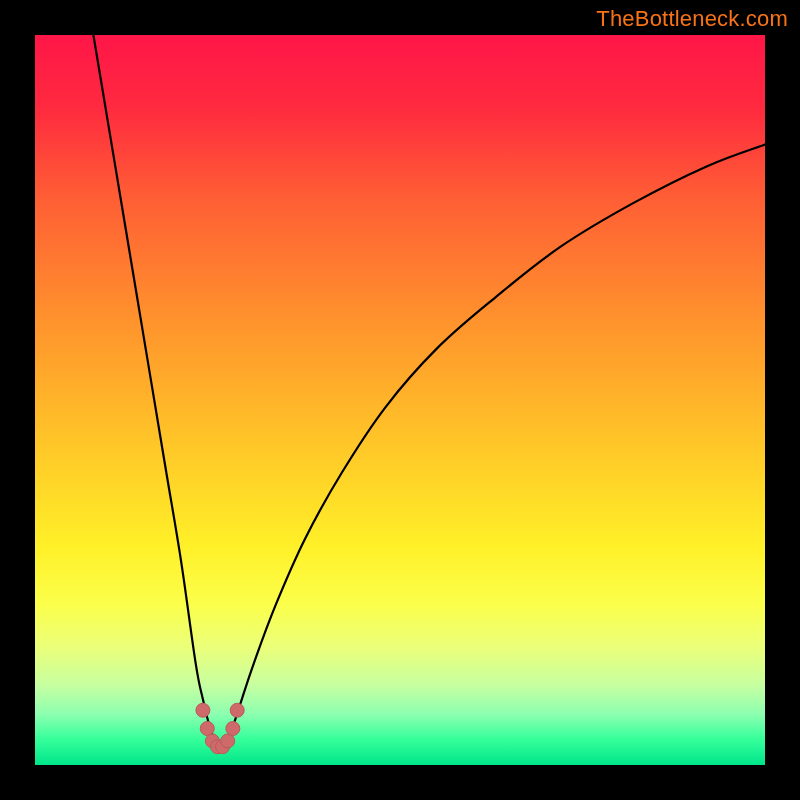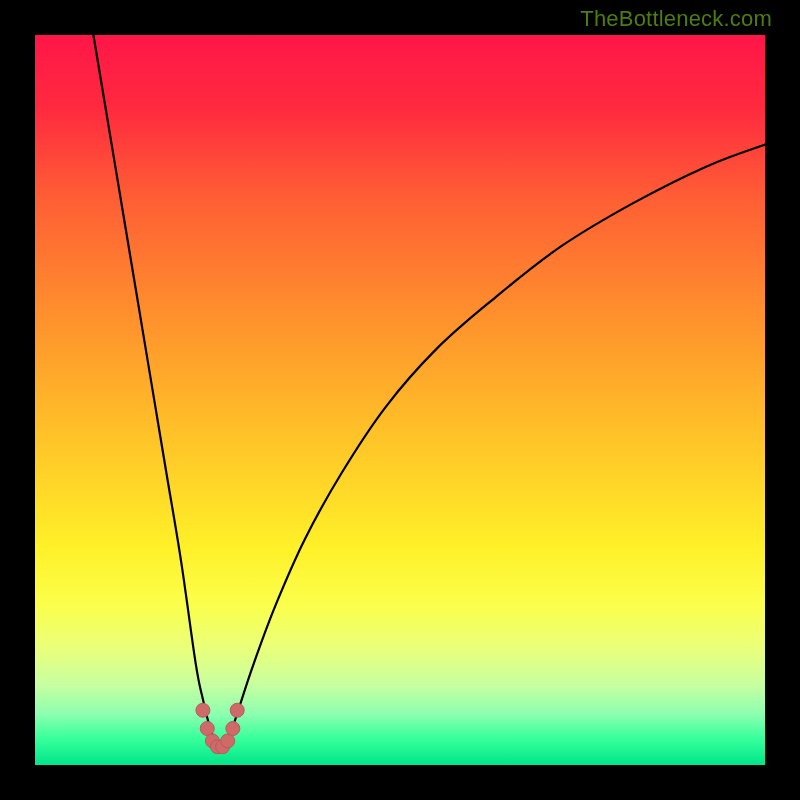--- a/index.html
+++ b/index.html
@@ -25,22 +25,22 @@
     height: 730px;
     overflow: hidden;
   }
   .gradient {
     position: absolute;
     left: 0; top: 0; right: 0; bottom: 0;
   }
   .watermark {
     position: absolute;
     top: 6px;
-    right: 28px;
-    color: #4d7c0f;
+    right: 12px;
+    color: #f97316;
     font-size: 22px;
     letter-spacing: 0.2px;
     font-weight: 400;
   }
   svg.curves {
     position: absolute;
     left: 0; top: 0;
     width: 730px;
     height: 730px;
   }

